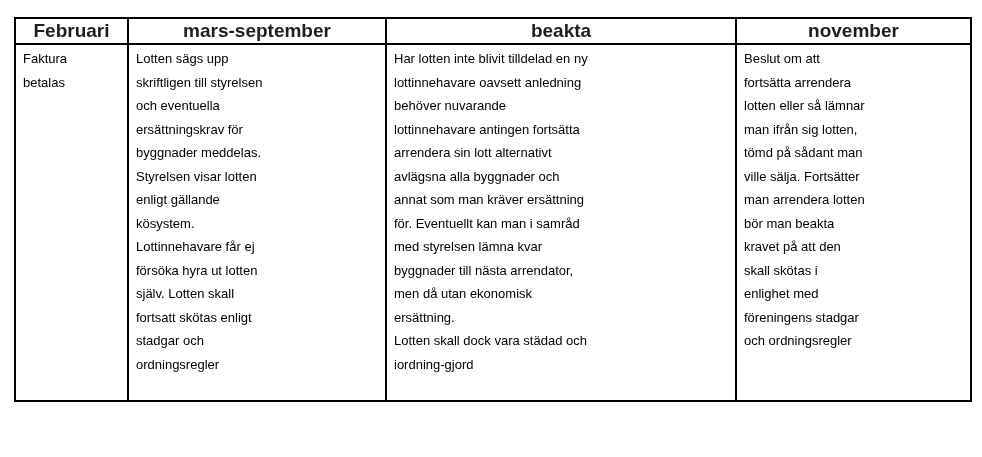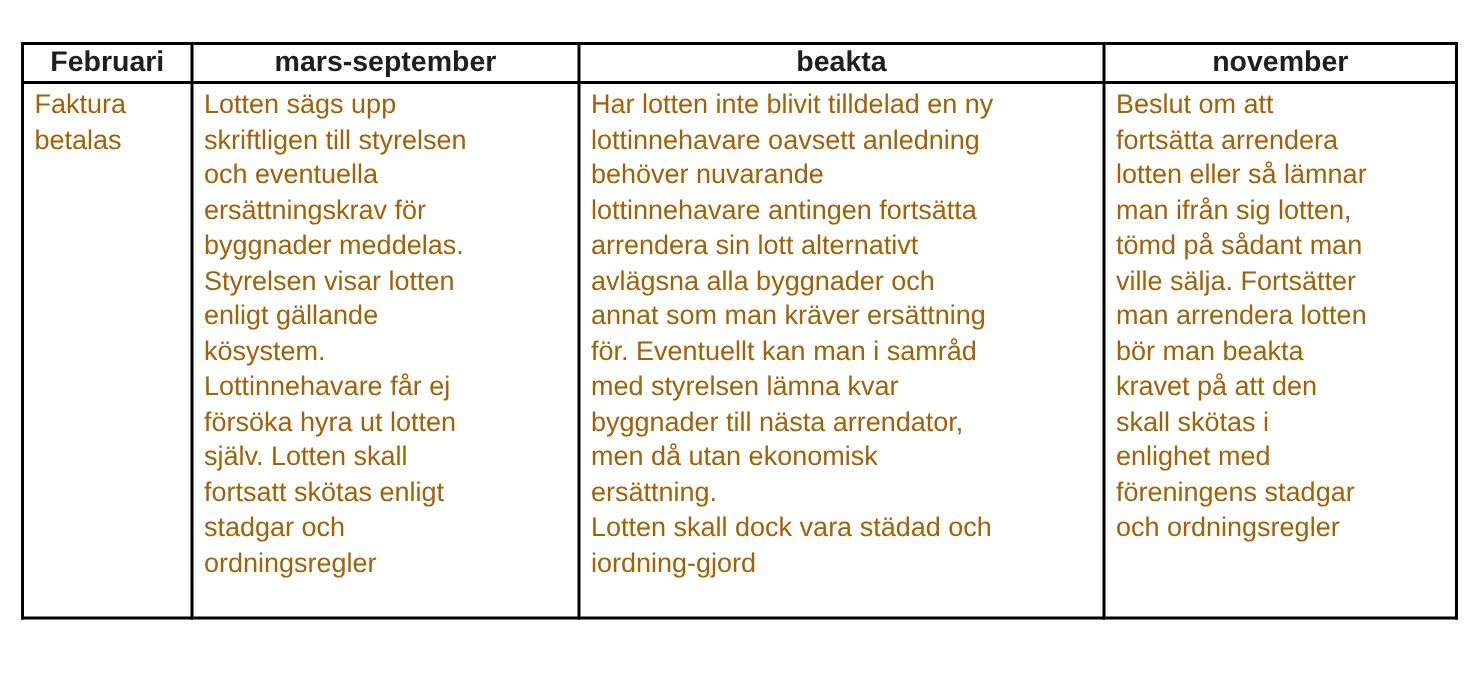--- a/index.html
+++ b/index.html
@@ -27,45 +27,45 @@
   }
   .page-title .underlined {
     text-decoration: underline;
     text-decoration-thickness: 1.5px;
     text-underline-offset: 3px;
   }
   table.timeline {
     border-collapse: collapse;
     table-layout: fixed;
     width: 956px;
-    margin: 28px 0 0 14px;
+    margin: 17px 0 0 14px;
     background: #ffffff;
   }
   table.timeline th,
   table.timeline td {
     border: 2px solid #000000;
   }
   table.timeline th {
     font-size: 19px;
     font-weight: bold;
     text-align: center;
     vertical-align: middle;
     padding: 1px 4px;
     height: 22px;
     color: #1e1e1e;
   }
   table.timeline td {
-    font-size: 18px;
+    font-size: 13px;
     line-height: 23.5px;
     vertical-align: top;
     text-align: left;
     padding: 2px 6px 4px 7px;
     height: 349px;
     white-space: pre-line;
-    color: #a16207;
+    color: #000000;
     overflow: hidden;
   }
   col.c1 { width: 113px; }
   col.c2 { width: 258px; }
   col.c3 { width: 350px; }
   col.c4 { width: 235px; }
 </style>
 </head>
 <body>
 

